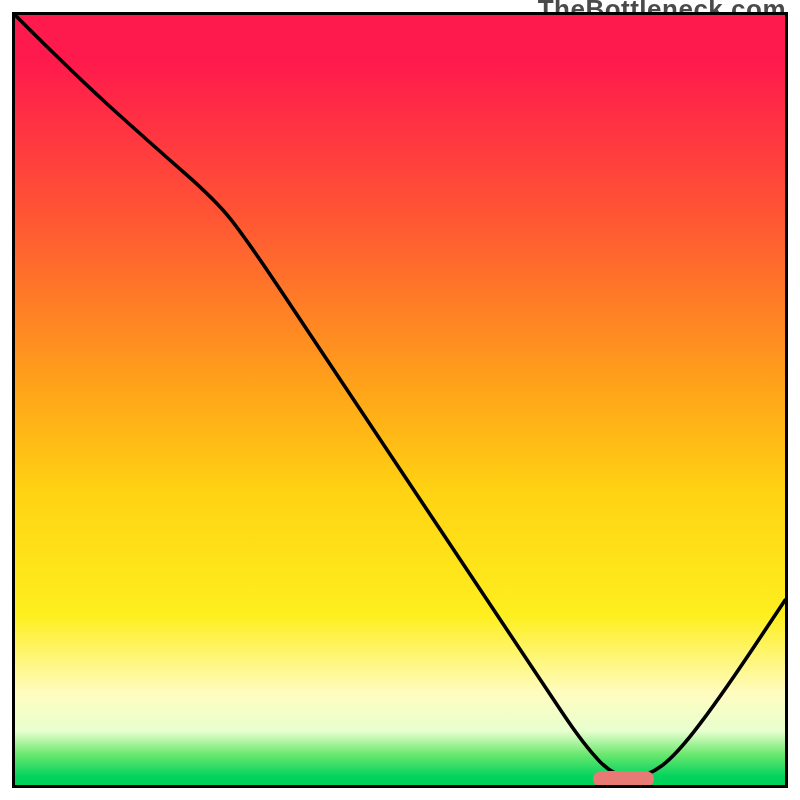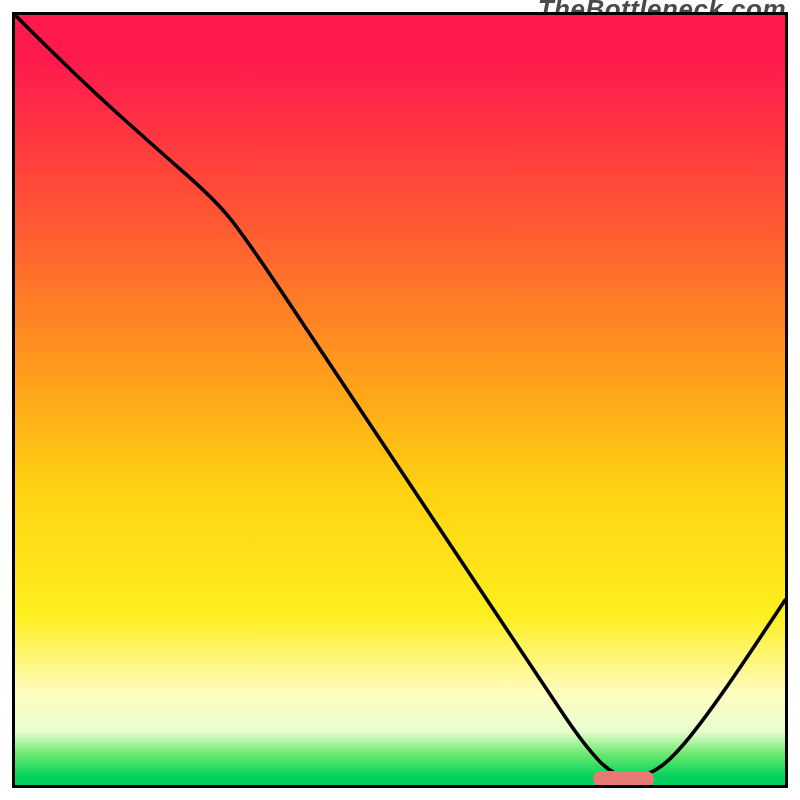--- a/index.html
+++ b/index.html
@@ -8,21 +8,20 @@
     width: 800px;
     height: 800px;
     overflow: hidden;
     background: #ffffff;
     font-family: Arial, Helvetica, sans-serif;
   }
   .chart-container {
     position: relative;
     width: 800px;
     height: 800px;
-    font-style: italic;
   }
   .plot-area {
     position: absolute;
     left: 12px;
     top: 12px;
     width: 776px;
     height: 776px;
     border: 3px solid #000;
     box-sizing: border-box;
     overflow: hidden;

